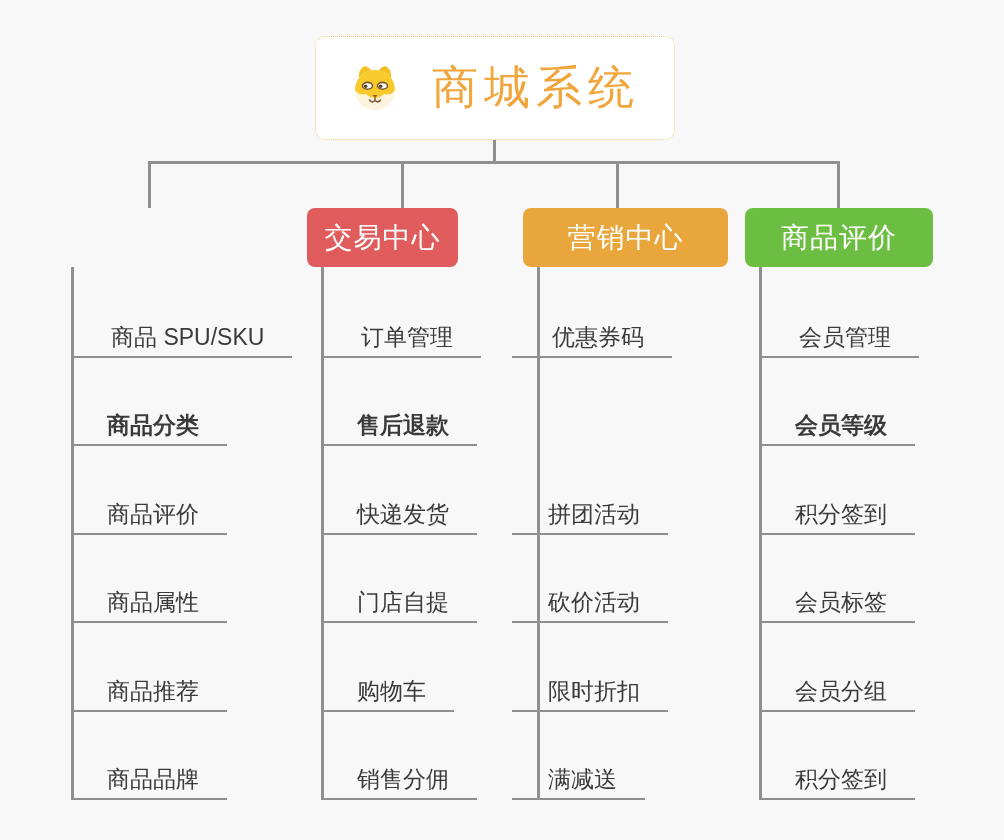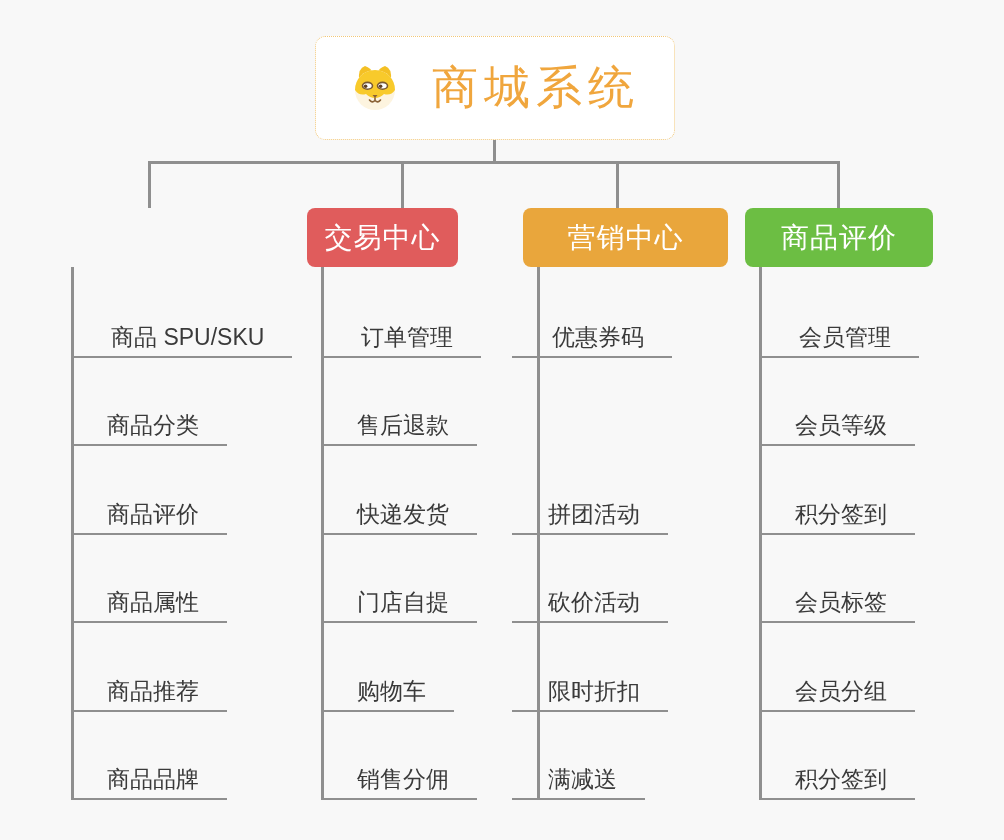--- a/index.html
+++ b/index.html
@@ -40,21 +40,21 @@
   .vx3{left:759px;}
 
   
   .item{position:absolute;font-size:23px;line-height:34px;color:var(--item-text,#3a3a3a);
     padding:0 28px 2px 36px;border-bottom:2px solid var(--underline,#8f8f8f);white-space:nowrap;}
   .bx0{left:71px;}
   .bx1{left:321px;}
   .bx2{left:512px;}
   .bx3{left:759px;}
   .r0{top:320px;padding-left:40px;}
-  .r1{top:408px;}
+  .r1{top:408px;font-weight:bold;}
   .r2{top:497px;}
   .r3{top:585px;}
   .r4{top:674px;padding-left:36px;}
   .r5{top:762px;}
 </style>
 </head>
 <body>
 
 <div class="canvas" style="--bg: #f8f8f8; --line: #8f8f8f; --underline: #8f8f8f; --item-text: #3a3a3a;">
 

